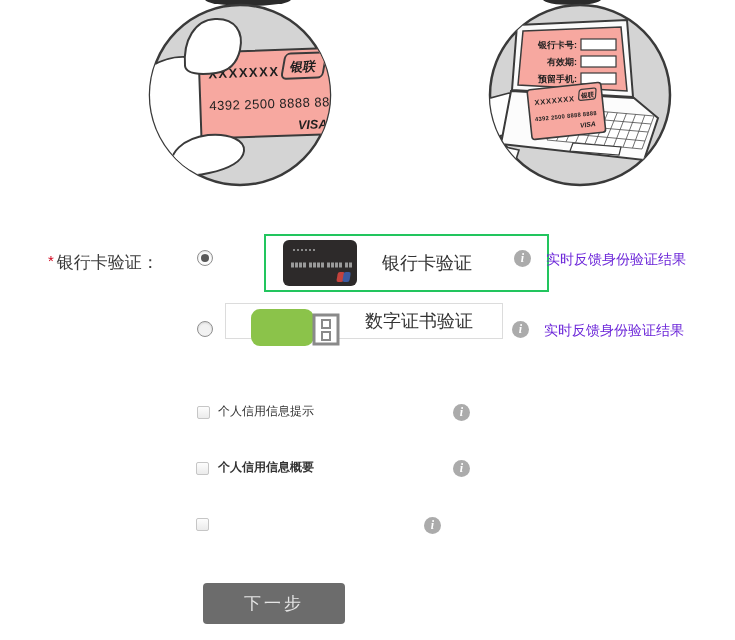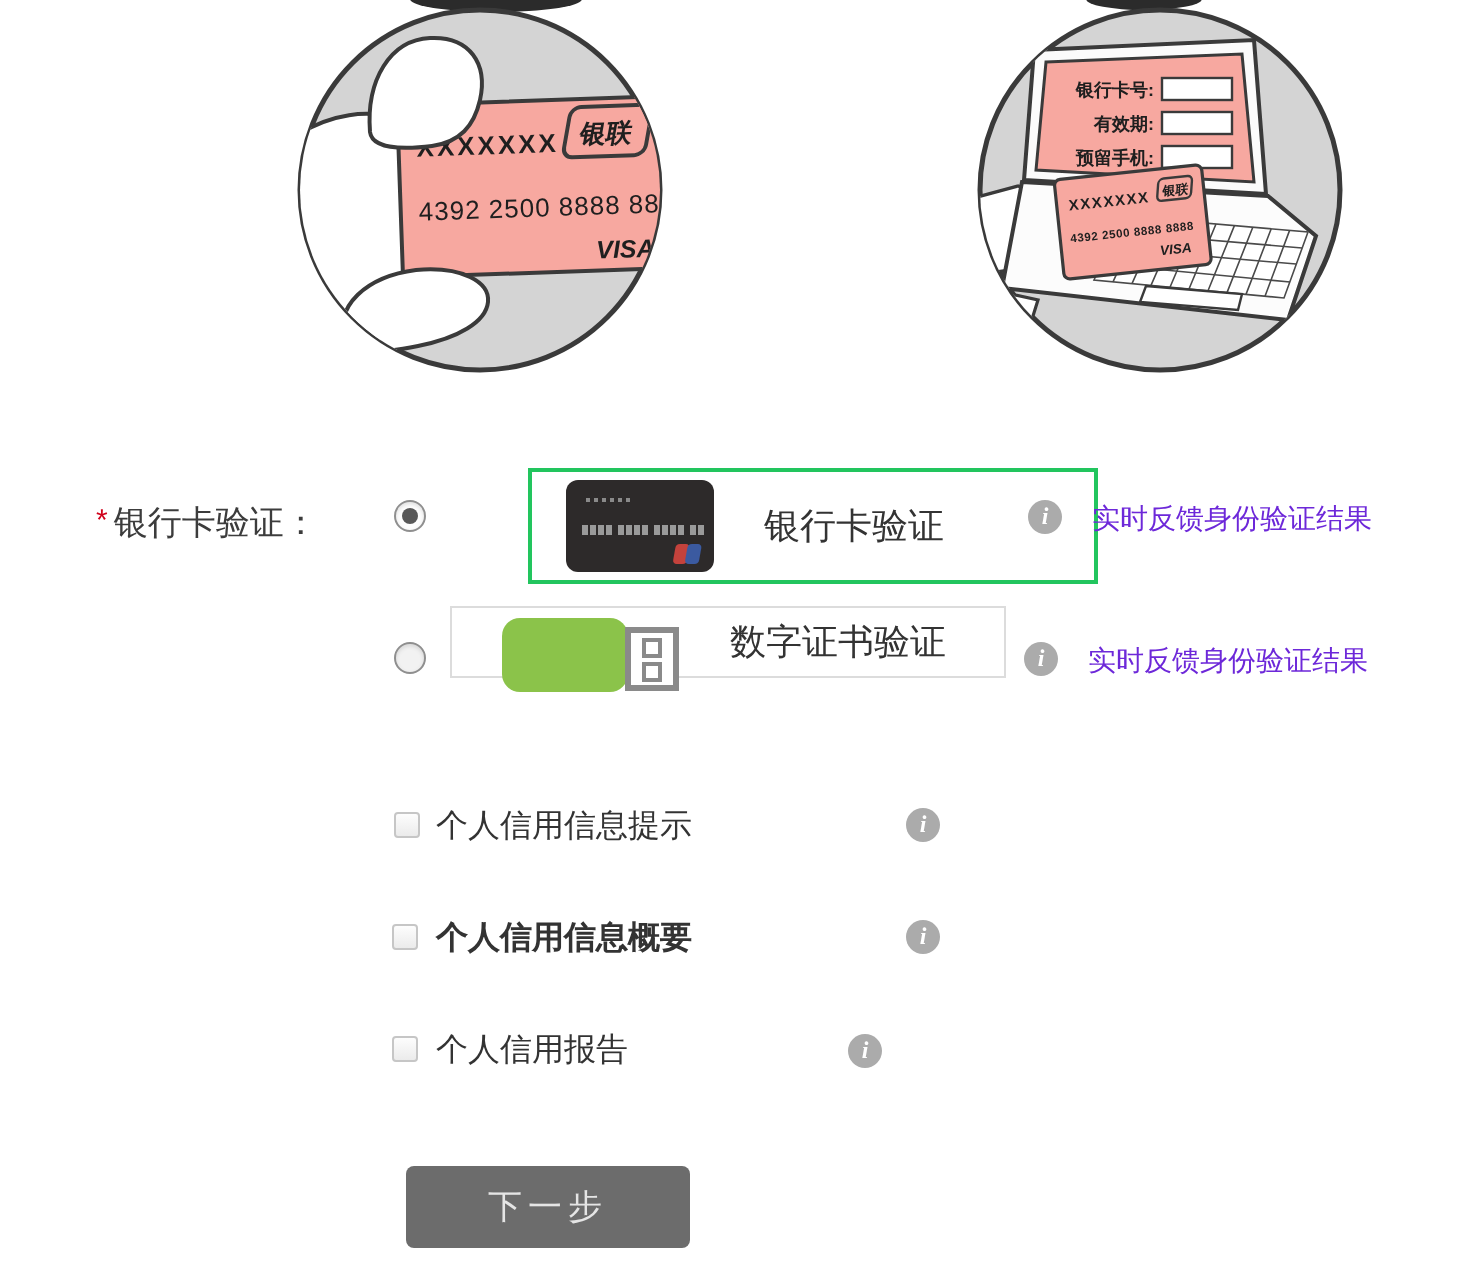--- a/index.html
+++ b/index.html
@@ -37,21 +37,21 @@
   .cold .opt-label { margin-left:25px; }
 
   .info-icon { position:absolute; width:17px; height:17px; border-radius:50%;
                background:#ababab; color:#fff; text-align:center; cursor:pointer;
                font-family:"Liberation Serif","DejaVu Serif",serif;
                font-style:italic; font-weight:bold; font-size:12px; line-height:16px; }
   .note { position:absolute; font-size:14px; color:#6d28d9; white-space:nowrap; }
 
   .checkbox { position:absolute; width:13px; height:13px; border:1px solid #c6c6c6;
               border-radius:2px; background:linear-gradient(#fdfdfd,#ebebeb); cursor:pointer; }
-  .cb-label { position:absolute; font-size:16px; color:#333; white-space:nowrap; cursor:pointer; }
+  .cb-label { position:absolute; font-size:12px; color:#333; white-space:nowrap; cursor:pointer; }
 
   .next-btn { position:absolute; left:203px; top:583px; width:142px; height:41px;
               background:#6c6c6c; color:#e5e5e5; border:none; border-radius:4px;
               font-size:17px; letter-spacing:3px; cursor:pointer;
               font-family:"Liberation Sans","DejaVu Sans",sans-serif; }
 </style>
 </head>
 <body>
 
 <div class="stage">
@@ -177,18 +177,17 @@
 
   <div class="checkbox" style="left:197px; top:406px;"></div>
   <div class="cb-label" style="left:218px; top:403px;">个人信用信息提示</div>
   <span class="info-icon" style="left:453px; top:404px;">i</span>
 
   <div class="checkbox" style="left:196px; top:462px;"></div>
   <div class="cb-label" style="left:218px; top:459px;font-weight:bold;">个人信用信息概要</div>
   <span class="info-icon" style="left:453px; top:460px;">i</span>
 
   <div class="checkbox" style="left:196px; top:518px;"></div>
-  <div class="cb-label" style="left:218px; top:515px;">个人信用报告</div>
   <span class="info-icon" style="left:424px; top:517px;">i</span>
 
   <button class="next-btn">下一步</button>
 
 </div>
 
 </body></html>

